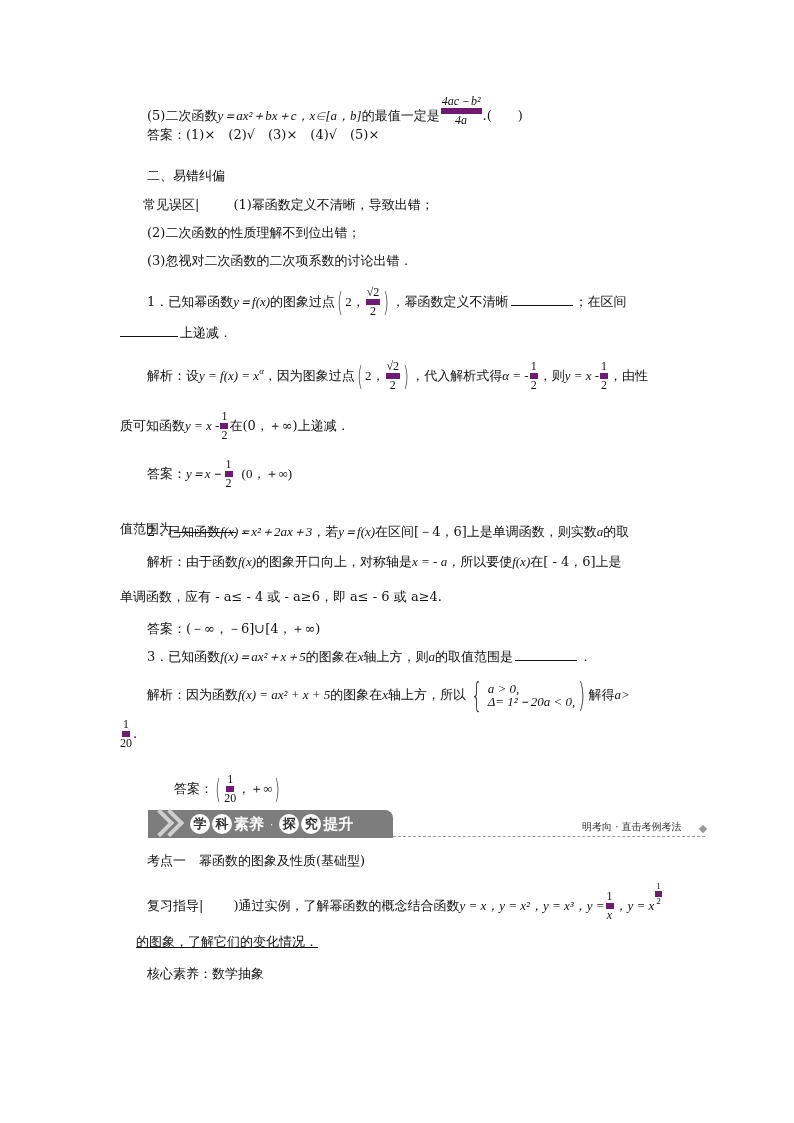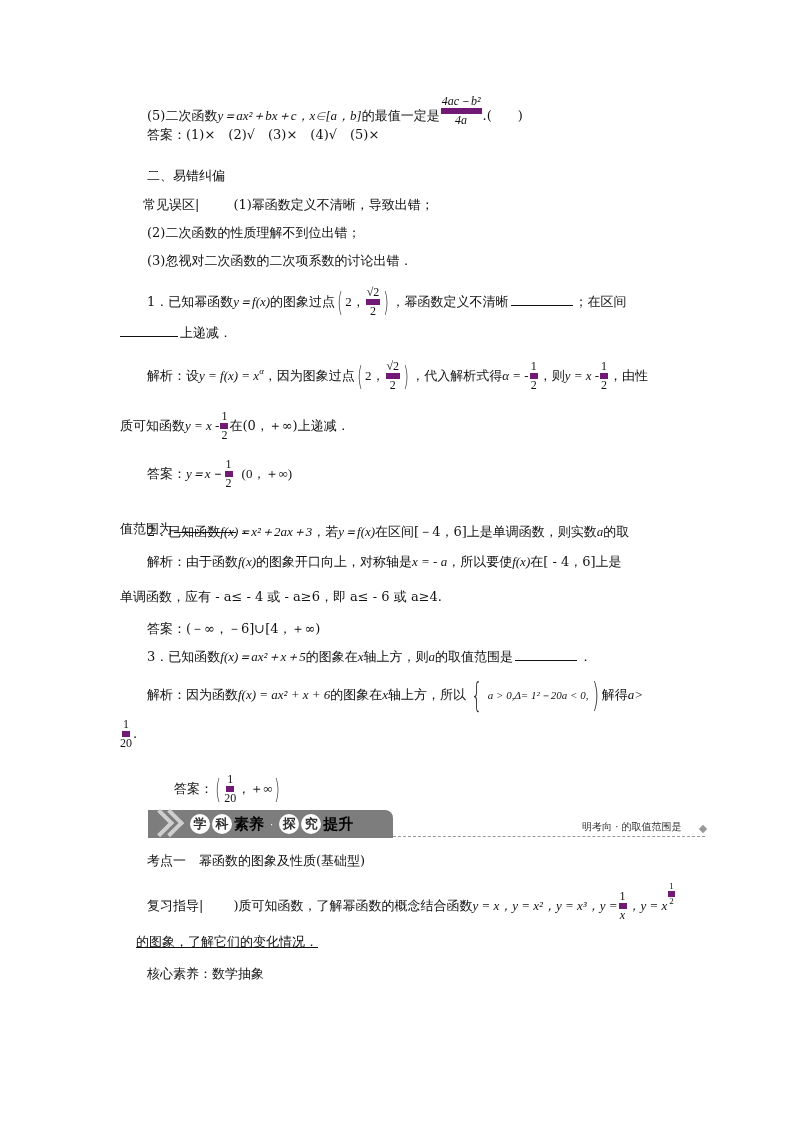--- a/index.html
+++ b/index.html
@@ -8,28 +8,28 @@
   .ln { position:absolute; white-space:nowrap; line-height:18px; }
   .m { font-family:"Liberation Serif", serif; font-style:italic; }
   .r { font-family:"Liberation Serif", serif; }
   .frac { display:inline-flex; flex-direction:column; align-items:center; vertical-align:middle;
           font-family:"Liberation Serif", serif; font-size:12px; line-height:13px; margin:0 1px; }
   .frac .num { border-bottom:6px solid #701a75; padding:0 1px; }
   .blank { display:inline-block; width:62px; border-bottom:1px solid #111; height:12px; vertical-align:baseline; margin:0 2px; }
   .paren { font-size:26px; font-weight:100; color:#333; vertical-align:middle; line-height:26px; font-family:"DejaVu Sans", sans-serif; transform:scaleX(0.55); display:inline-block; }
   sup { font-size:9px; }
   .sys { display:inline-flex; align-items:center; vertical-align:middle; }
-  .sys .rows { display:flex; font-size:11px; line-height:13px; font-family:"Liberation Serif", serif; }
+  .sys .rows { display:flex; flex-direction:column; font-size:13px; line-height:13px; font-family:"Liberation Serif", serif; }
   
   .banner { position:absolute; left:148px; top:810px; width:245px; height:28px; background:#7d7d7d;
             border-radius:0 8px 0 0; }
   .chev { position:absolute; top:3px; width:16px; height:16px; border-top:4px solid #cfcfcf; border-right:4px solid #cfcfcf; transform:rotate(45deg); }
   .badge { display:inline-block; width:20px; height:20px; border-radius:50%; background:#fff; color:#333;
            font-family:"DejaVu Sans", sans-serif; font-weight:bold; font-size:13px; line-height:20px; text-align:center; margin-right:2px; }
-  .btxt { color:#000000; font-family:"DejaVu Sans", sans-serif; font-weight:bold; font-size:15px; line-height:20px; }
+  .btxt { color:#ffffff; font-family:"DejaVu Sans", sans-serif; font-weight:bold; font-size:15px; line-height:20px; }
   .bdot { color:#fff; font-size:10px; margin:0 6px; font-family:"DejaVu Sans", sans-serif; }
   .dotline { position:absolute; left:393px; top:836px; width:312px; border-top:1px dashed #999; }
   .rightlbl { position:absolute; left:582px; top:820px; font-family:"DejaVu Sans", sans-serif; font-size:10px; color:#333; }
   .diamond { position:absolute; left:700px; top:826px; width:6px; height:6px; background:#999; transform:rotate(45deg); }
 </style>
 </head>
 <body>
 
 <div class="ln" style="left:147px; top:105px;">
   <span>(5)二次函数</span><span class="m">y＝ax²＋bx＋c，x∈[a，b]</span><span>的最值一定是</span><span class="frac" style="margin-top:-10px;">
@@ -90,21 +90,21 @@
 <div class="ln" style="left:147px; top:553px;">
   <span>解析：由于函数</span><span class="m">f(x)</span><span>的图象开口向上，对称轴是</span><span class="m">x = - a</span><span>，所以要使</span><span class="m">f(x)</span><span>在[ - 4，6]上是</span>
 </div>
 <div class="ln" style="left:120px; top:588px;">单调函数，应有 - a≤ - 4 或 - a≥6，即 a≤ - 6 或 a≥4.</div>
 <div class="ln" style="left:147px; top:620px;">答案：(－∞，－6]∪[4，＋∞)</div>
 
 <div class="ln" style="left:147px; top:648px;">
   <span>3．已知函数</span><span class="m">f(x)＝ax²＋x＋5</span><span>的图象在</span><span class="m">x</span><span>轴上方，则</span><span class="m">a</span><span>的取值范围是</span><span class="blank"></span><span>．</span>
 </div>
 <div class="ln" style="left:147px; top:682px;">
-  <span>解析：因为函数</span><span class="m">f(x) = ax² + x + 6</span><span>的图象在</span><span class="m">x</span><span>轴上方，所以</span><span class="sys">
+  <span>解析：因为函数</span><span class="m">f(x) = ax² + x + 5</span><span>的图象在</span><span class="m">x</span><span>轴上方，所以</span><span class="sys">
       <span class="paren" style="font-size:34px;">{</span>
       <span class="rows">
         <span class="m">a &gt; 0,</span>
         <span class="m">Δ= 1²－20a &lt; 0,</span>
       </span>
       <span class="paren" style="font-size:34px;">)</span>
     </span><span>解得</span><span class="m">a&gt;</span>
 </div>
 <div class="ln" style="left:119px; top:718px;">
   <span class="frac">
@@ -126,26 +126,26 @@
     <span class="badge">学</span>
     <span class="badge">科</span>
     <span class="btxt">素养</span>
     <span class="bdot">·</span>
     <span class="badge">探</span>
     <span class="badge">究</span>
     <span class="btxt">提升</span>
   </div>
 </div>
 <div class="dotline"></div>
-<div class="rightlbl">明考向 · 的取值范围是</div>
+<div class="rightlbl">明考向 · 直击考例考法</div>
 <div class="diamond"></div>
 
 <div class="ln" style="left:147px; top:852px;">考点一　幂函数的图象及性质(基础型)</div>
 <div class="ln" style="left:147px; top:890px;">
-  <span>复习指导|</span><span style="display:inline-block;width:30px;"></span><span>)质可知函数，了解幂函数的概念结合函数</span><span class="m">y = x，y = x²，y = x³，y =</span><span class="frac">
+  <span>复习指导|</span><span style="display:inline-block;width:30px;"></span><span>)通过实例，了解幂函数的概念结合函数</span><span class="m">y = x，y = x²，y = x³，y =</span><span class="frac">
       <span class="num">1</span>
       <span class="m">x</span>
     </span><span class="m">，y = x</span><span class="frac" style="font-size:9px;line-height:9px;vertical-align:top;margin-top:-8px;">
       <span class="num">1</span>
       <span>2</span>
     </span>
 </div>
 <div class="ln" style="left:136px; top:933px;text-decoration:underline;">的图象，了解它们的变化情况．</div>
 <div class="ln" style="left:147px; top:965px;">核心素养：数学抽象</div>
 

